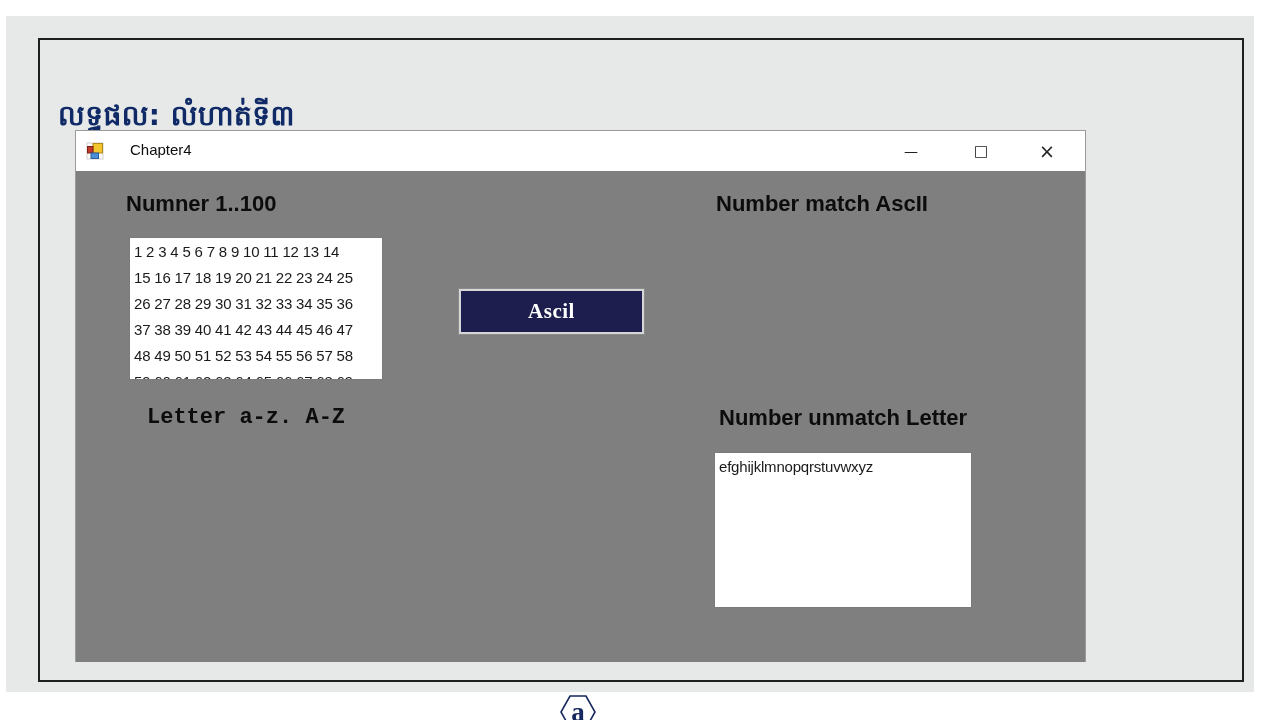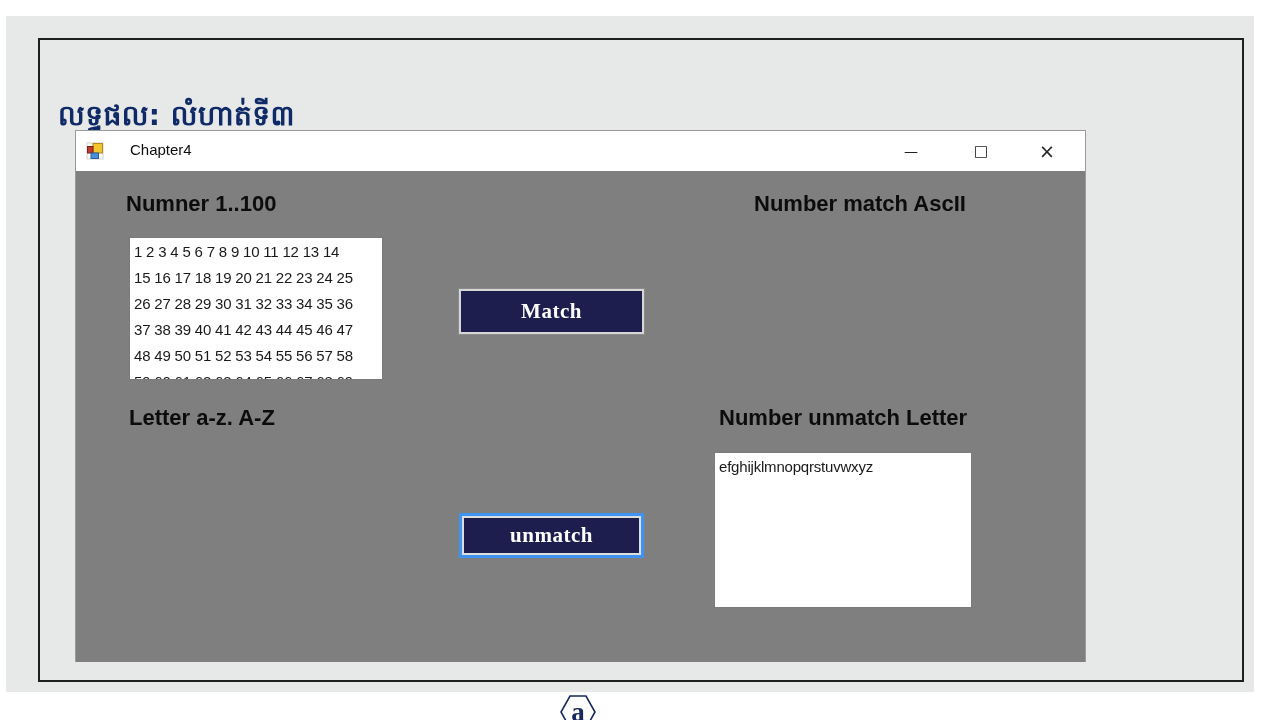--- a/index.html
+++ b/index.html
@@ -20,22 +20,22 @@
   .win-btn { position:absolute; top:0; width:46px; height:40px; display:flex; align-items:center; justify-content:center;
              color:#222; font-size:15px; font-family:"DejaVu Sans", sans-serif; cursor:default; }
   .win-btn.min { left:812px; font-size:14px; }
   .win-btn.max { left:882px; font-size:15px; }
   .win-btn.close { left:948px; font-size:19px; }
 
   .client { position:absolute; left:0; top:40px; width:1009px; height:491px; background:#7f7f7f; }
 
   .form-label { position:absolute; font-size:22px; font-weight:bold; color:#0c0c0c; }
   .lbl-numbers { left:50px; top:20px; }
-  .lbl-ascii-match { left:678px; top:20px;text-align:right; }
-  .lbl-letters { left:53px; top:234px; }
+  .lbl-ascii-match { left:640px; top:20px;text-align:right; }
+  .lbl-letters { left:71px; top:234px;font-family:Liberation Mono, monospace; }
   .lbl-ascii-unmatch { left:643px; top:234px; }
 
   .textbox { position:absolute; background:#ffffff; border:1px solid #7b7b7b; color:#1a1a1a;
              font-size:15px; line-height:26px; padding:1px 4px; white-space:pre-line; overflow:hidden;
              font-family:"Liberation Sans", sans-serif; letter-spacing:-0.2px; }
   .tb-numbers { left:53px; top:66px; width:254px; height:143px; }
   .tb-ascii-match { left:638px; top:66px; width:256px; height:149px; }
   .tb-letters { left:53px; top:281px; width:255px; height:156px; }
   .tb-ascii-unmatch { left:638px; top:281px; width:258px; height:156px; }
 
@@ -79,28 +79,27 @@
       <div class="form-label lbl-ascii-match">Number match AscII</div>
 
       <div class="textbox tb-numbers">1 2 3 4 5 6 7 8 9 10 11 12 13 14
 15 16 17 18 19 20 21 22 23 24 25
 26 27 28 29 30 31 32 33 34 35 36
 37 38 39 40 41 42 43 44 45 46 47
 48 49 50 51 52 53 54 55 56 57 58
 59 60 61 62 63 64 65 66 67 68 69
 70 71 72 73 74 75 76 77 78 79 80</div>
 
-      <div class="form-btn btn-match">Match</div>
+      <div class="form-btn btn-match">Ascil</div>
 
       <div class="form-label lbl-letters">Letter a-z. A-Z</div>
       <div class="form-label lbl-ascii-unmatch">Number unmatch Letter</div>
 
       <div class="textbox tb-ascii-unmatch">efghijklmnopqrstuvwxyz</div>
 
-      <div class="form-btn btn-unmatch">unmatch</div>
     </div>
   </div>
 
   <div class="footer">
     <span class="footer-inner">
       <svg class="hex-svg" width="38" height="36" viewBox="0 0 38 36">
         <polygon points="11,2 27,2 36,18 27,34 11,34 2,18" fill="none" stroke="#16295e" stroke-width="1.6"></polygon>
         <text x="19" y="27" text-anchor="middle" font-family="Liberation Serif, serif" font-weight="bold" font-size="27" fill="#16295e">a</text>
       </svg>
       <span class="footer-text">pp sharing</span>

